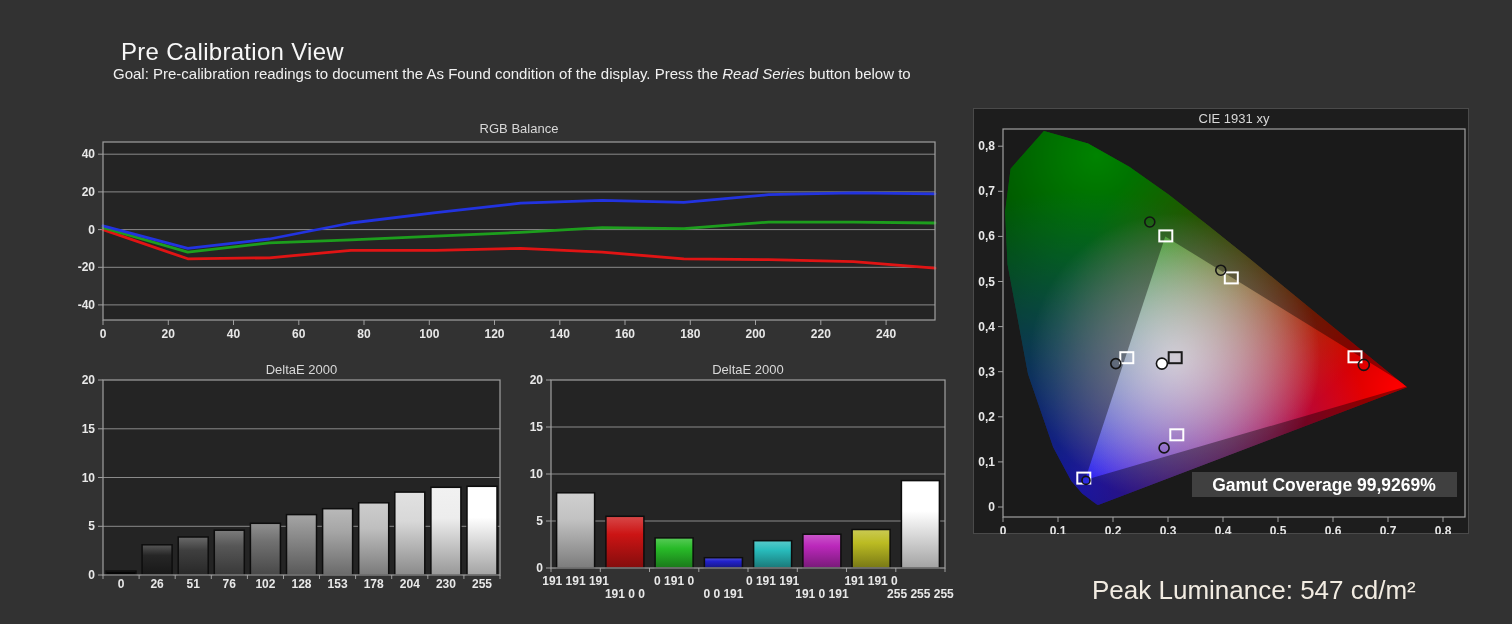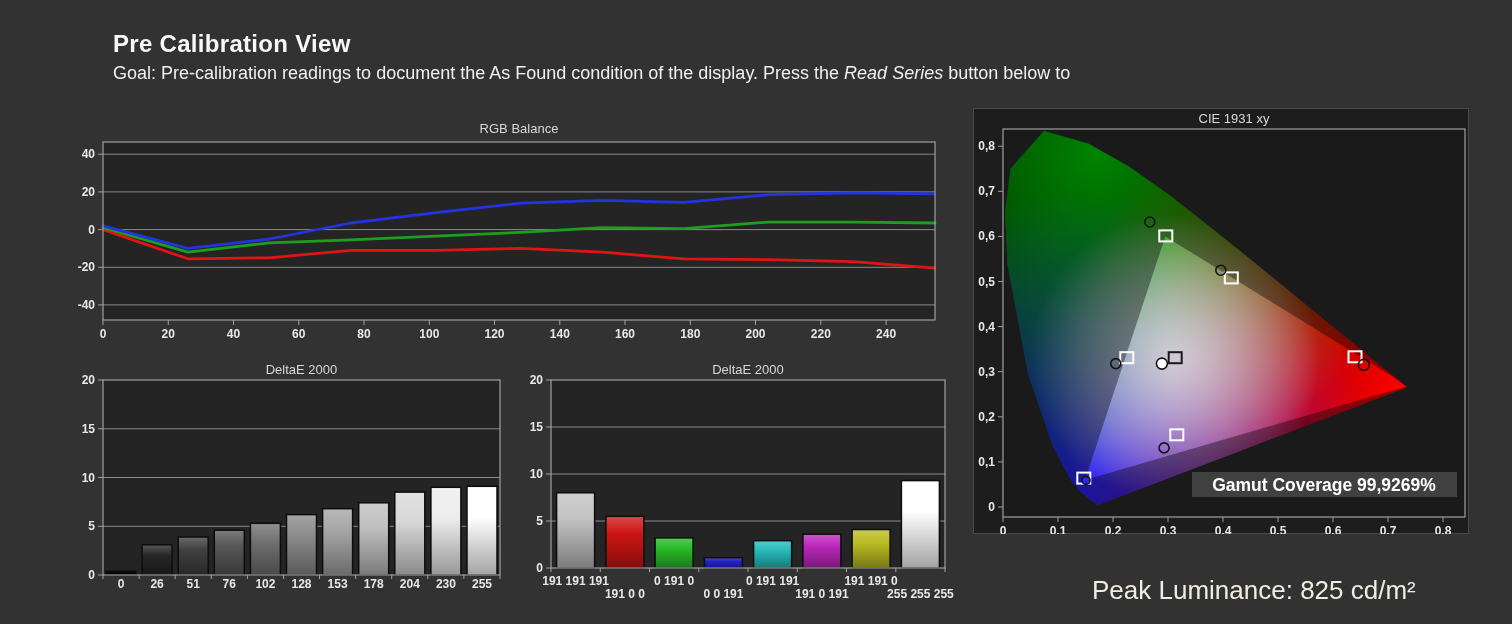--- a/index.html
+++ b/index.html
@@ -1,21 +1,21 @@
 <!DOCTYPE html>
 <html><head>
 <meta charset="utf-8">
 <style>
   html,body{margin:0;padding:0;background:#323232;}
   body{width:1512px;height:624px;position:relative;overflow:hidden;
        font-family:"Liberation Sans","DejaVu Sans",sans-serif;}
-  .hdr-title{position:absolute;left:113px;top:30px;margin:0;
-       font-size:24px;font-weight:700;color:#f7f7f7;letter-spacing:0.3px;}
+  .hdr-title{position:absolute;left:113px;top:30px;margin:8px;
+       font-size:24px;font-weight:400;color:#f7f7f7;letter-spacing:0.3px;}
   .goal{position:absolute;left:113px;top:64px;margin:0;width:960px;
-       font-size:18px;line-height:19.5px;color:#f0f0f0;}
+       font-size:15px;line-height:19.5px;color:#f0f0f0;}
   .goal i{font-style:italic;}
   .chart{position:absolute;}
   .peak{position:absolute;left:1092px;top:575px;color:#f2ece2;font-size:26px;white-space:nowrap;}
   svg text{font-family:"Liberation Sans","DejaVu Sans",sans-serif;}
   .tick-label{font-size:12px;font-weight:600;fill:#e8e8e8;}
   .chart-title{font-size:13px;fill:#d8d8d8;}
 </style>
 </head>
 <body>
 
@@ -359,13 +359,13 @@
       <circle cx="142.8" cy="255.6" r="5" fill="none" stroke="#141414" stroke-width="1.6"></circle>
       <circle cx="188.9" cy="255.6" r="5.5" fill="#ffffff" stroke="#141414" stroke-width="1.6"></circle>
       <circle cx="191.1" cy="339.9" r="5" fill="none" stroke="#141414" stroke-width="1.6"></circle>
       <circle cx="113.0" cy="372.4" r="4" fill="#2a2ae0" stroke="#141414" stroke-width="1.6"></circle>
       <rect x="30" y="21" width="462" height="388" fill="none" stroke="#a0a0a0" stroke-width="1.2"></rect>
       <rect x="219" y="364" width="265" height="25" fill="#8a8a8a" fill-opacity="0.35"></rect>
       <text x="351" y="382.5" text-anchor="middle" fill="#ffffff" font-size="17.5" font-weight="600">Gamut Coverage 99,9269%</text>
       <text class="chart-title" x="261" y="15" text-anchor="middle">CIE 1931 xy</text>
     </svg></div>
 
-<div class="peak">Peak Luminance: 825 cd/m²</div>
+<div class="peak">Peak Luminance: 547 cd/m²</div>
 
 </body></html>

